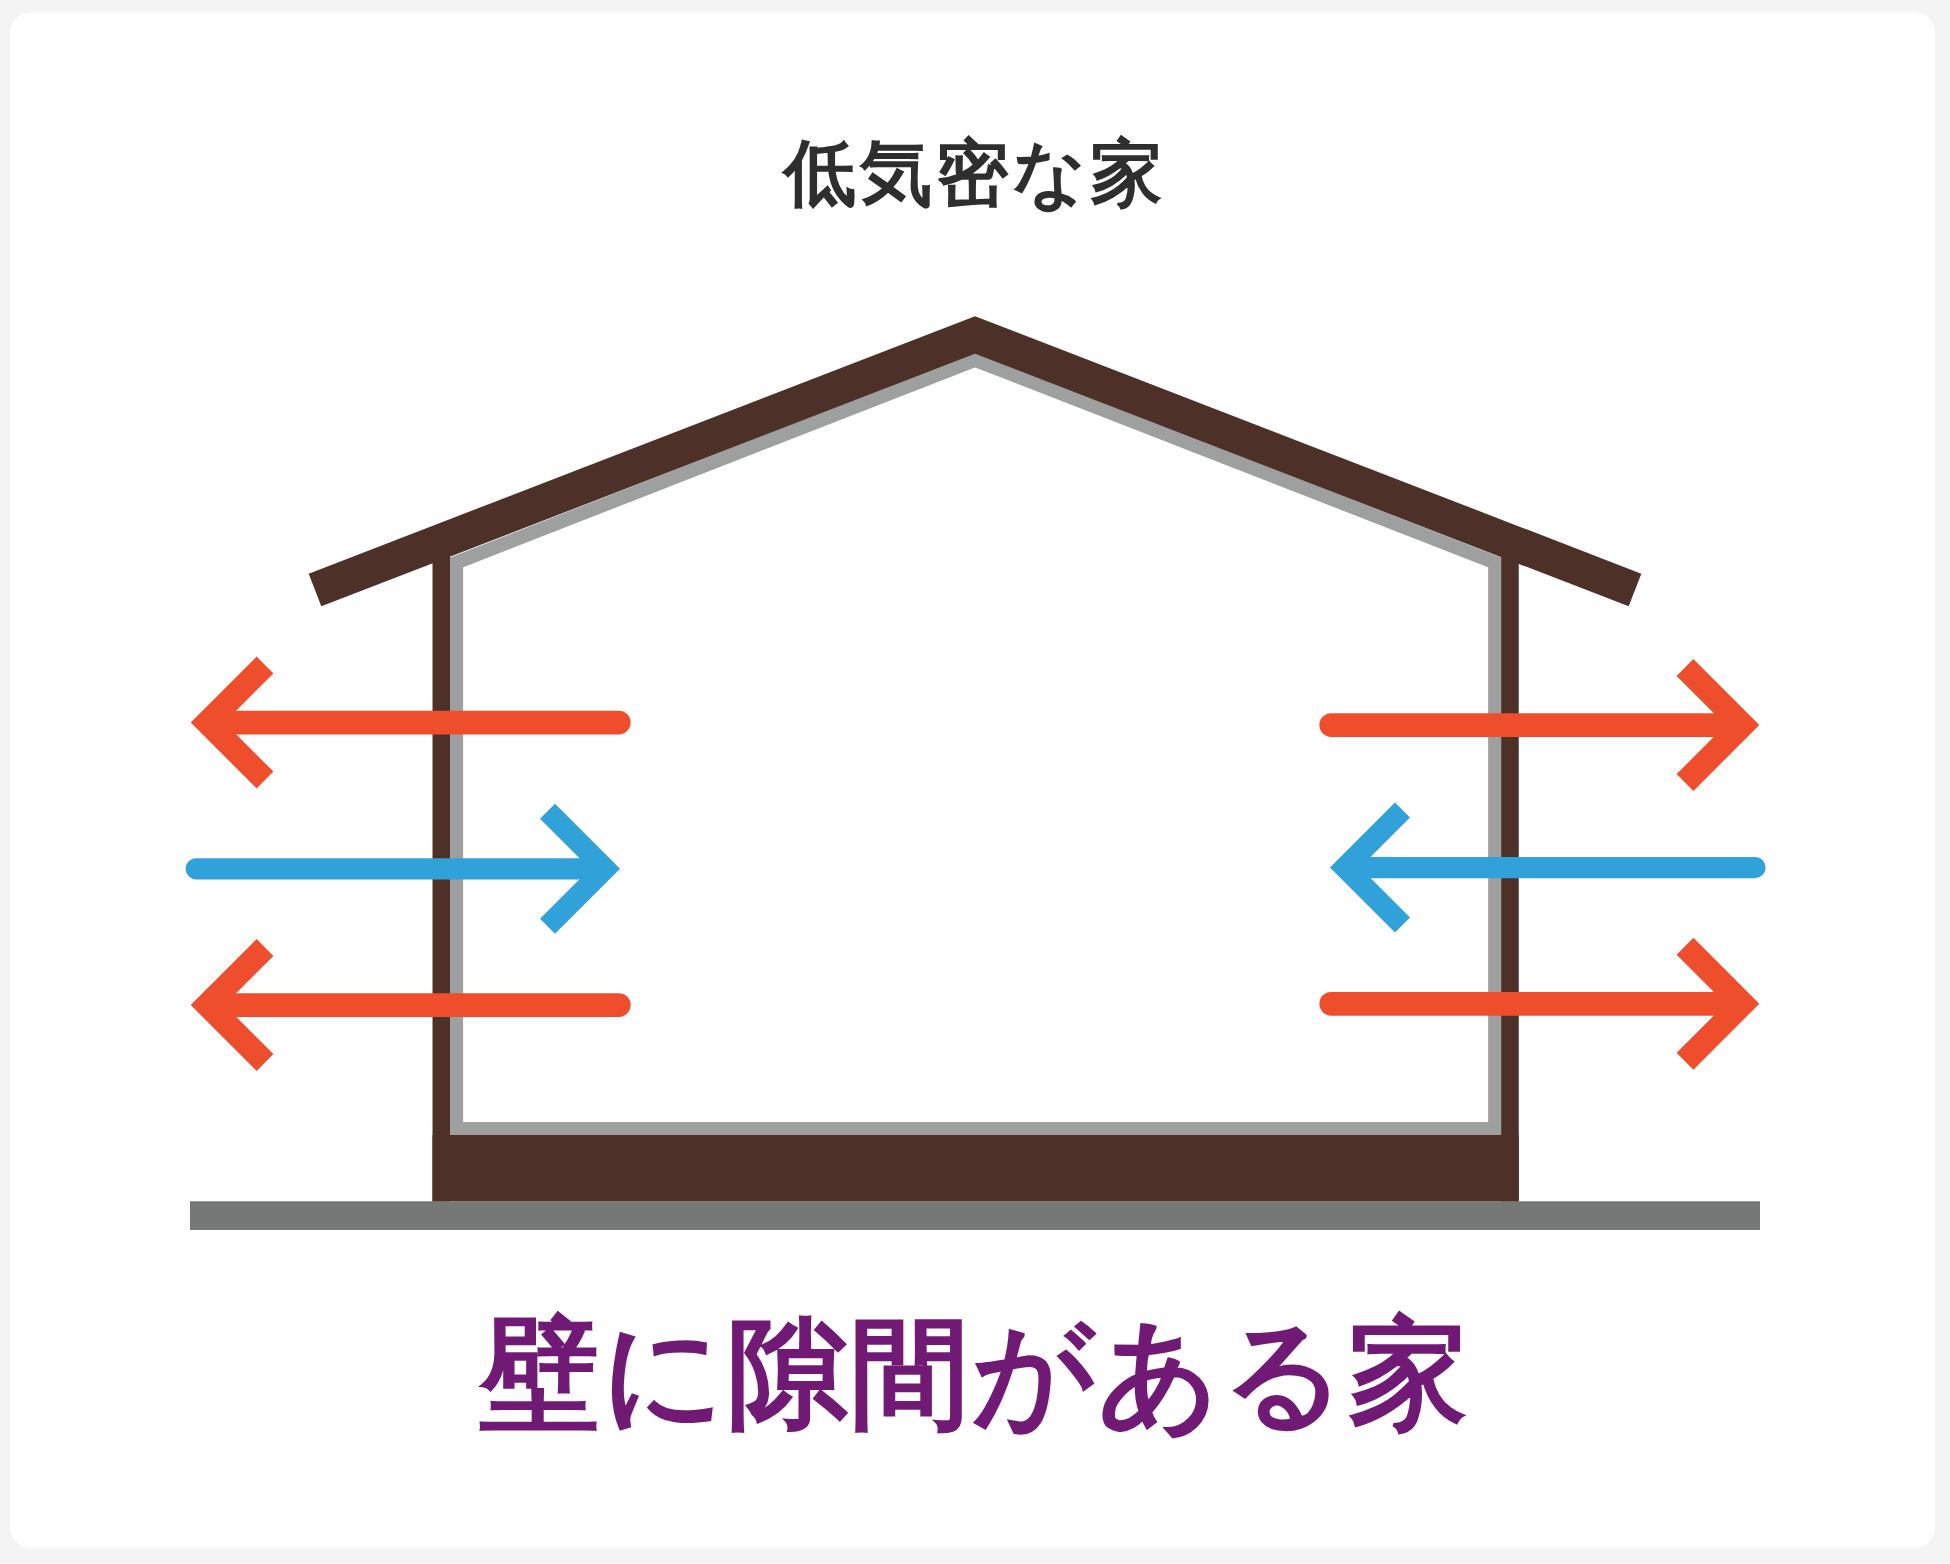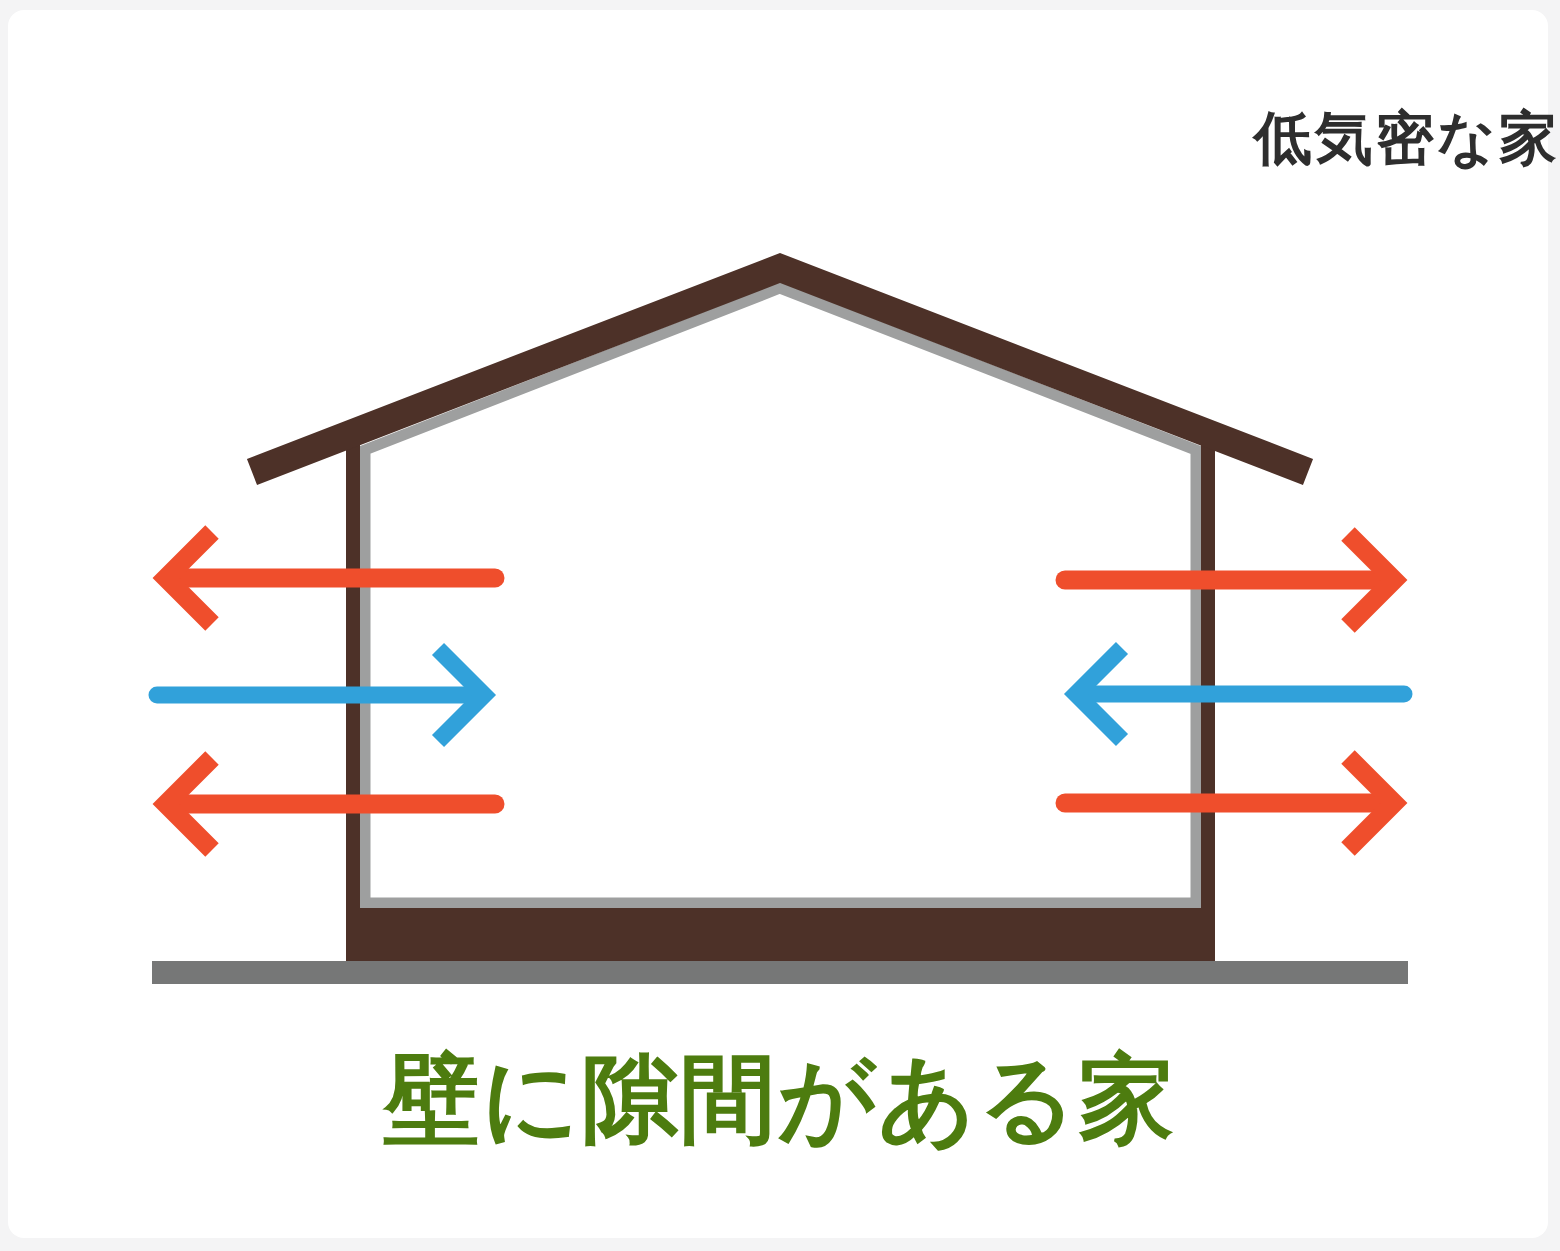--- a/index.html
+++ b/index.html
@@ -16,21 +16,21 @@
   }
   .stage {
     position: absolute;
     left: 0; top: 0;
     width: 1560px; height: 1251px;
   }
   .title {
     position: absolute;
     left: 0; width: 100%;
     top: 100px;
-    text-align: right;
+    text-align: center;
     font-size: 58px;
     font-weight: bold;
     letter-spacing: 3px;
     font-family: Liberation Sans, sans-serif;
   }
   .caption {
     position: absolute;
     left: 0; width: 100%;
     top: 1036px;
     text-align: center;
@@ -97,14 +97,14 @@
       </g>
 
       <g>
         <line x1="1065" y1="803" x2="1386" y2="803" stroke-width="19" stroke-linecap="round" stroke="#ef4e2c"></line>
         <path d="M 1348 757 L 1394 803 L 1348 849" fill="none" stroke-width="19" stroke-linecap="butt" stroke-linejoin="miter" stroke="#ef4e2c"></path>
       </g>
 
     </g>
   </svg>
 
-  <div class="caption" style="color: #4d7c0f;">壁に隙間がある家</div>
+  <div class="caption" style="color: #701a75;">壁に隙間がある家</div>
 </div>
 
 </body></html>

